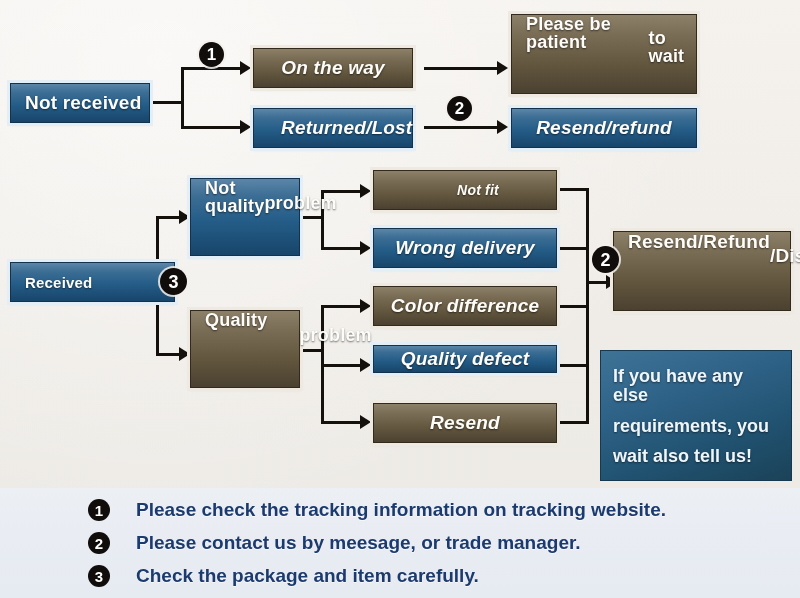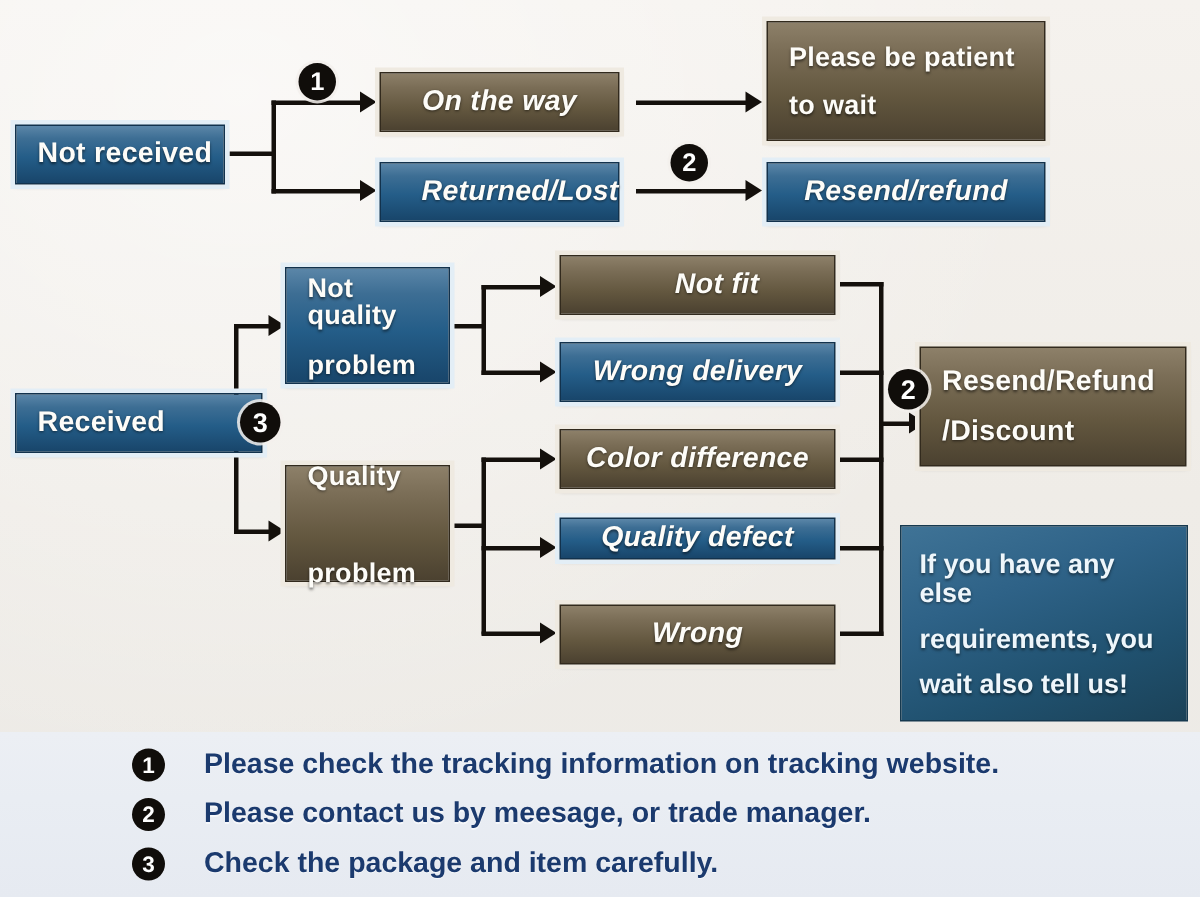--- a/index.html
+++ b/index.html
@@ -48,21 +48,21 @@
   .node.brown {
     background: linear-gradient(180deg, #8d8069 0%, #7a6d56 25%, #63573f 62%, #4b4130 100%);
     border: 1px solid #322a1d;
     box-shadow: 0 0 0 3px #efeae1, 0 1px 3px rgba(0,0,0,0.35);
   }
 
   .center { justify-content: center; text-align: center; font-style: italic; }
   .left   { justify-content: flex-start; text-align: left; }
   .pad-l  { padding-left: 14px; }
 
-  .two-line { flex-direction: column; align-items: flex-start; justify-content: center; }
+  .two-line { align-items: flex-start; }
   .two-line .ln { display: block; line-height: 1.0; }
 
   
   #bubble {
     position: absolute;
     box-sizing: border-box;
     background: linear-gradient(160deg, #3f7396 0%, #2e6287 35%, #20516f 70%, #1b4258 100%);
     border: 1px solid #16394f;
     color: #eef6fb;
     font-weight: bold;
@@ -189,21 +189,21 @@
 
   <div class="node brown two-line pad-l" style="left:511px; top:14px; width:186px; height:80px; font-size:18px;">
     <span class="ln">Please be patient</span>
     <span class="ln" style="margin-top:14px;">to wait</span>
   </div>
 
   <div class="node blue center" style="left:511px; top:108px; width:186px; height:40px; font-size:19px;">
     <span class="label">Resend/refund</span>
   </div>
 
-  <div class="node blue left pad-l" style="left:10px; top:262px; width:165px; height:40px; font-size:19px;">
+  <div class="node blue left pad-l" style="left:10px; top:262px; width:165px; height:40px; font-size:15px;">
     <span class="label">Received</span>
   </div>
 
   <div class="h-line" style="left:153px; top:281px; width:16px;"></div>
   <div class="v-line" style="left:156px; top:216px; height:140px;"></div>
   <div class="h-line" style="left:156px; top:216px; width:26px;"></div>
   <div class="arrow-head" style="left:179px; top:210px;"></div>
   <div class="h-line" style="left:156px; top:353px; width:26px;"></div>
   <div class="arrow-head" style="left:179px; top:347px;"></div>
 
@@ -230,34 +230,34 @@
 
   <div class="h-line" style="left:302px; top:349px; width:22px;"></div>
   <div class="v-line" style="left:321px; top:305px; height:118px;"></div>
   <div class="h-line" style="left:321px; top:305px; width:42px;"></div>
   <div class="arrow-head" style="left:360px; top:299px;"></div>
   <div class="h-line" style="left:321px; top:364px; width:42px;"></div>
   <div class="arrow-head" style="left:360px; top:358px;"></div>
   <div class="h-line" style="left:321px; top:421px; width:42px;"></div>
   <div class="arrow-head" style="left:360px; top:415px;"></div>
 
-  <div class="node brown center" style="left:373px; top:170px; width:184px; height:40px; font-size:19px;padding-left:26px;">
+  <div class="node brown center" style="left:373px; top:170px; width:184px; height:40px; font-size:14px;padding-left:26px;">
     <span class="label">Not fit</span>
   </div>
   <div class="node blue center" style="left:373px; top:228px; width:184px; height:40px; font-size:19px;">
     <span class="label">Wrong delivery</span>
   </div>
   <div class="node brown center" style="left:373px; top:286px; width:184px; height:40px; font-size:19px;">
     <span class="label">Color difference</span>
   </div>
   <div class="node blue center" style="left:373px; top:345px; width:184px; height:28px; font-size:19px;">
     <span class="label">Quality defect</span>
   </div>
   <div class="node brown center" style="left:373px; top:403px; width:184px; height:40px; font-size:19px;">
-    <span class="label">Wrong</span>
+    <span class="label">Resend</span>
   </div>
 
   <div class="h-line" style="left:559px; top:188px; width:30px;"></div>
   <div class="h-line" style="left:559px; top:247px; width:30px;"></div>
   <div class="h-line" style="left:559px; top:305px; width:30px;"></div>
   <div class="h-line" style="left:559px; top:364px; width:30px;"></div>
   <div class="h-line" style="left:559px; top:421px; width:30px;"></div>
   <div class="v-line" style="left:586px; top:188px; height:236px;"></div>
   <div class="h-line" style="left:586px; top:281px; width:26px;"></div>
   <div class="arrow-head" style="left:606px; top:275px;"></div>

